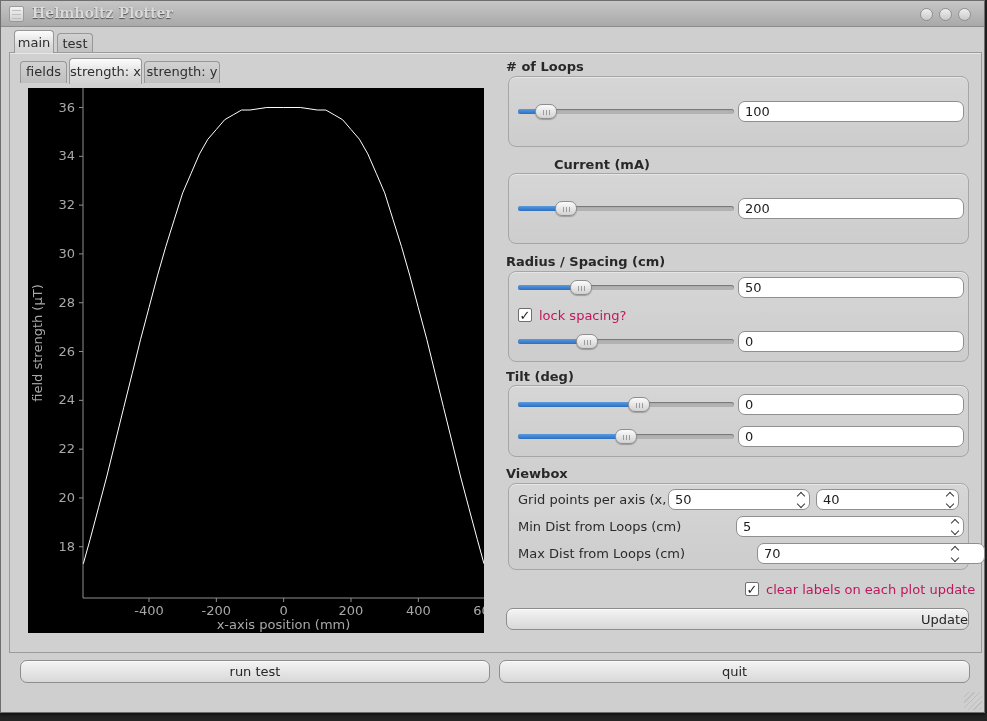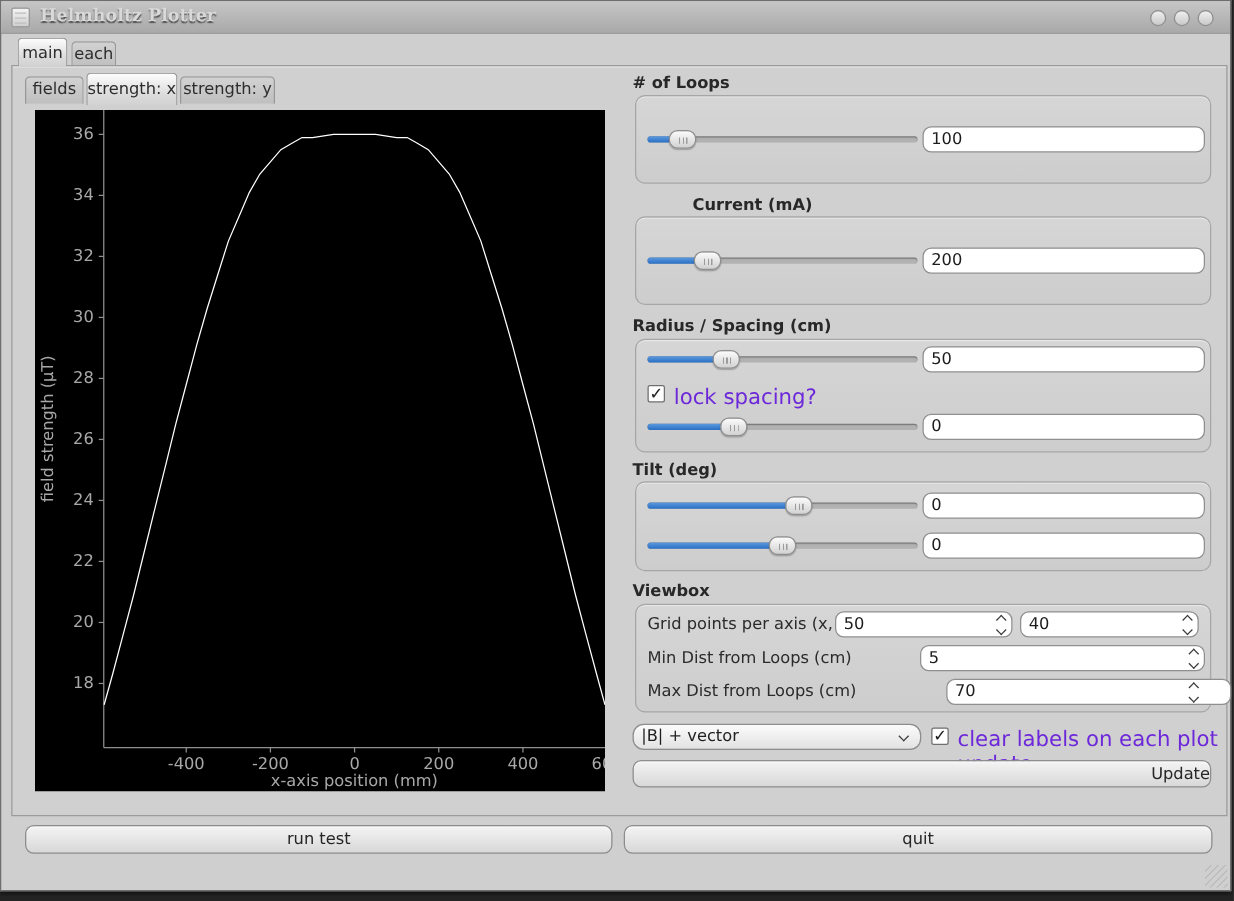--- a/index.html
+++ b/index.html
@@ -37,21 +37,21 @@
     background:repeating-linear-gradient(90deg,#9b9b9b 0,#9b9b9b 1px,transparent 1px,transparent 3px); }
   .tinput { position:absolute; height:21px; background:#fff; border:1px solid #8f8f8f; border-radius:7px;
     font-family:"DejaVu Sans","Liberation Sans",sans-serif; font-size:13px; color:#1c1c1c; padding:0 6px; outline:none; }
   .spin { padding-right:22px; }
   .spinbtn { position:absolute; width:14px; height:10px; cursor:pointer; }
   .chev { position:absolute; width:6px; height:6px; border:solid #3a3a3a; border-width:0 1.5px 1.5px 0; }
   .chev.up   { transform:rotate(-135deg); }
   .chev.down { transform:rotate(45deg); }
   .checkbox { position:absolute; width:14px; height:14px; background:#fff; border:1px solid #6f6f6f;
     border-radius:2px; font-size:13px; font-weight:bold; color:#1f1f1f; line-height:13px; text-align:center; }
-  .cb-label { position:absolute; font-size:17px; color:#6d28d9; }
+  .cb-label { position:absolute; font-size:13px; color:#be185d; }
   .plain-label { position:absolute; font-size:13px; color:#2b2b2b; }
   .btn { position:absolute; border:1px solid #8d8d8d; border-radius:7px; font-size:13px; color:#262626;
     background:linear-gradient(#f4f4f4,#d8d8d8); text-align:center; box-shadow:inset 0 1px 0 rgba(255,255,255,.7); cursor:pointer; }
   .combo { position:absolute; border:1px solid #8d8d8d; border-radius:9px; font-size:13px; color:#1f1f1f;
     background:linear-gradient(#fbfbfb,#e2e2e2); padding:0 6px; line-height:19px; cursor:pointer; }
   .combo .chev { right:10px; top:6px; }
   .grip-corner { position:absolute; right:2px; bottom:2px; width:18px; height:18px;
     background:repeating-linear-gradient(135deg,transparent 0,transparent 3px,#b9b9b9 3px,#b9b9b9 4px); opacity:.8; }
 </style>
 </head>
@@ -65,21 +65,21 @@
         <i></i>
         <i></i>
       </div>
     <div class="win-title">Helmholtz Plotter</div>
     <div class="win-circle" style="left:919px"></div>
     <div class="win-circle" style="left:938px"></div>
     <div class="win-circle" style="left:957px"></div>
   </div>
 
   <div class="tab active" style="left:13px; top:29px; width:40px; height:23px; line-height:23px;">main</div>
-  <div class="tab" style="left:56px; top:32px; width:36px; height:20px;">each</div>
+  <div class="tab" style="left:56px; top:32px; width:36px; height:20px;">test</div>
 
   <div class="pane"></div>
 
   <div class="tab" style="left:19px; top:60px; width:47px; height:22px; z-index:3;">fields</div>
   <div class="tab active" style="left:68px; top:57px; width:73px; height:26px; line-height:25px;">strength: x</div>
   <div class="tab" style="left:143px; top:60px; width:76px; height:22px; z-index:3;">strength: y</div>
 
   <div class="plot">
     <svg id="plot-svg" width="456" height="545">
         <line x1="55" y1="0" x2="55" y2="510" stroke="#8f8f8f" stroke-width="1"></line>
@@ -215,24 +215,20 @@
 
   <div class="plain-label" style="left:517px; top:545px;">Max Dist from Loops (cm)</div>
   <input class="tinput spin" style="left: 756px; top: 542px; width: 228px;" value="70">
   <div class="spinbtn" style="left:947px; top:542px;">
       <span class="chev up" style="left:4px; top:4px;"></span>
     </div>
   <div class="spinbtn" style="left:947px; top:552px;">
       <span class="chev down" style="left:4px; top:2px;"></span>
     </div>
 
-  <div class="combo" style="left:505px; top:578px; width:231px; height:21px;">
-    <span>|B| + vector</span>
-    <span class="chev down" style="position:absolute;"></span>
-  </div>
   <div class="checkbox" style="left:744px; top:581px;">
     <span>✓</span>
   </div>
   <div class="cb-label" style="left:765px; top:581px;">clear labels on each plot update</div>
 
   <div class="btn" style="left:505px; top:607px; width:463px; height:22px; line-height:21px;text-align:right;">Update</div>
 
   <div class="btn" style="left:19px; top:659px; width:470px; height:23px; line-height:22px;">run test</div>
   <div class="btn" style="left:498px; top:659px; width:471px; height:23px; line-height:22px;">quit</div>
 

